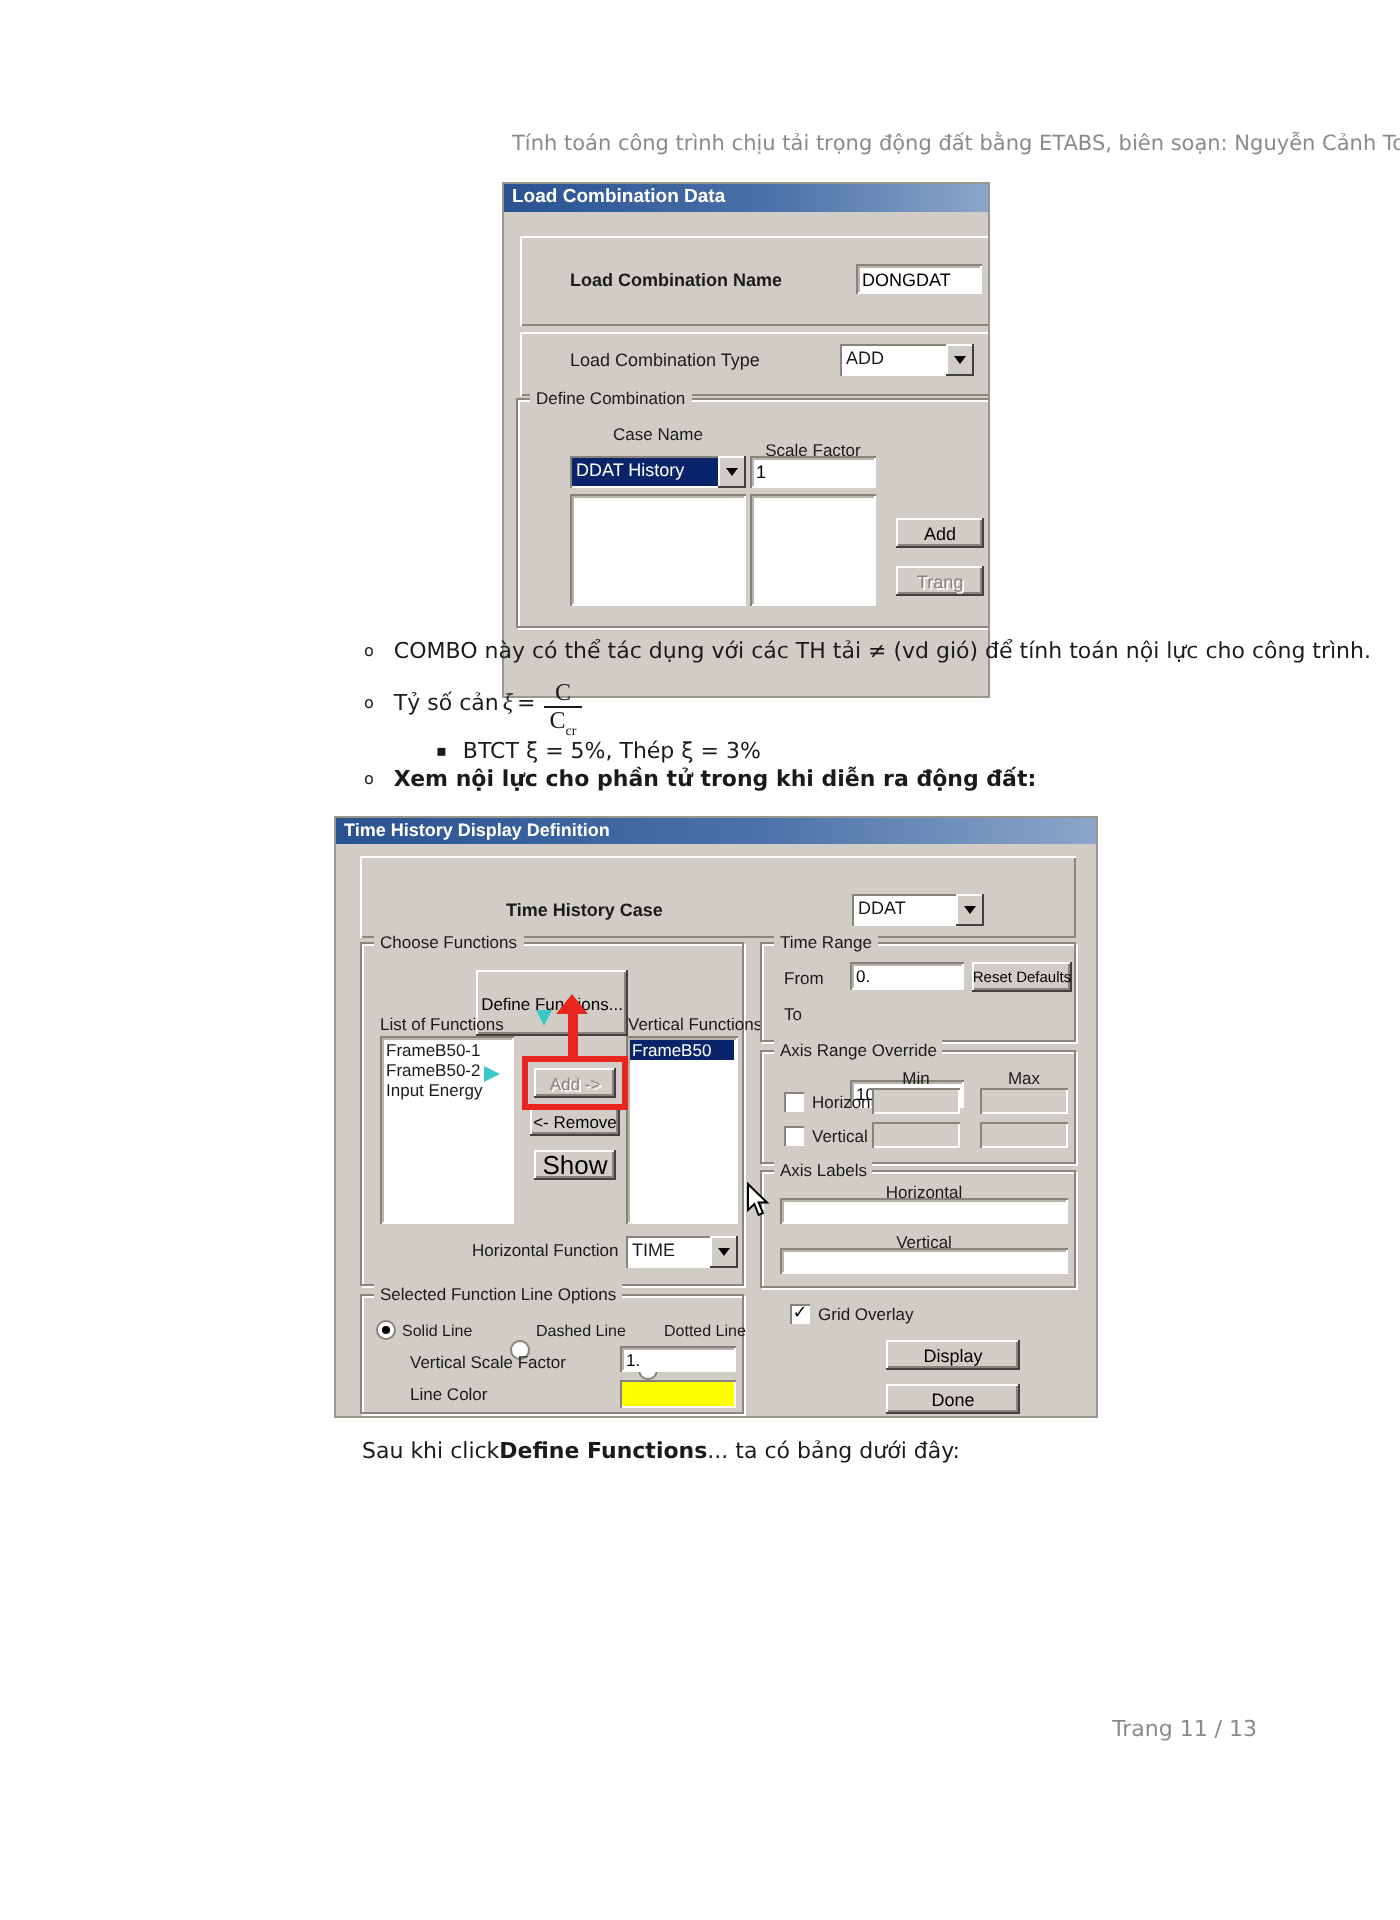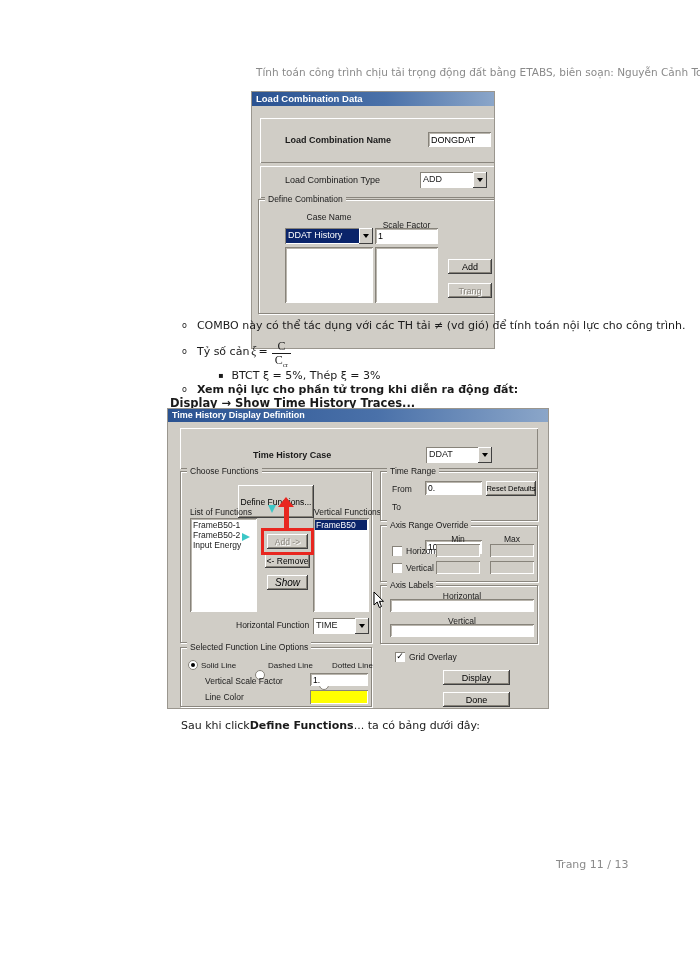--- a/index.html
+++ b/index.html
@@ -136,21 +136,20 @@
   <div class="abs doc-line" style="left:218px; top:369px;">
     <span class="bullet-sq">▪</span>
     <span>BTCT ξ = 5%, Thép ξ = 3%</span>
   </div>
 
   <div class="abs doc-line bold" style="left:182px; top:383px;">
     <span class="bullet-o" style="font-weight:normal;">o</span>
     <span>Xem nội lực cho phần tử trong khi diễn ra động đất:</span>
   </div>
 
-  <div class="abs doc-line bold" style="left:170px; top:396px; font-size:11.5px;">Display → Show Time History Traces...</div>
 
   <div class="abs dialog" style="left:168px; top:409px; width:380px; height:299px;">
     <div class="titlebar" style="line-height:13px; font-size:9px;">Time History Display Definition</div>
 
     <div class="abs panel-raised" style="left:12px; top:19px; width:358px; height:41px;"></div>
     <div class="abs lbl bold" style="left:85px; top:41px;">Time History Case</div>
     <div class="abs combo" style="left:258px; top:38px; width:66px; height:16px;">
       <span class="combo-val">DDAT</span>
       <span class="combo-btn">
           <span class="tri-down"></span>
@@ -166,21 +165,21 @@
       <div class="li">FrameB50-1</div>
       <div class="li">FrameB50-2</div>
       <div class="li">Input Energy</div>
     </div>
     <div class="abs lbl8" style="left:146px; top:98px;">Vertical Functions</div>
     <div class="abs listbox" style="left:145px; top:109px; width:56px; height:94px;">
       <div class="li li-sel">FrameB50</div>
     </div>
     <button class="abs win-btn btn-disabled" style="left:99px; top:125px; width:41px; height:15px; font-size:8.5px;">Add -&gt;</button>
     <button class="abs win-btn" style="left:97px; top:144px; width:45px; height:15px; font-size:8.5px;">&lt;- Remove</button>
-    <button class="abs win-btn" style="left:99px; top:166px; width:41px; height:15px; font-size:10px;font-style:italic;">Show</button>
+    <button class="abs win-btn" style="left:99px; top:166px; width:41px; height:15px; font-size:13px;">Show</button>
 
     <div class="abs red-box" style="left:93px; top:119px; width:53px; height:27px;"></div>
     <div class="abs red-shaft" style="left:116px; top:97px; width:5px; height:23px;"></div>
     <div class="abs red-head" style="left:110px; top:88px;"></div>
     <div class="abs teal-tri-down" style="left:100px; top:96px;"></div>
     <div class="abs teal-tri-right" style="left:74px; top:124px;"></div>
 
     <div class="abs lbl8" style="left:68px; top:211px;">Horizontal Function</div>
     <div class="abs combo" style="left:145px; top:209px; width:56px; height:16px;">
       <span class="combo-val">TIME</span>

